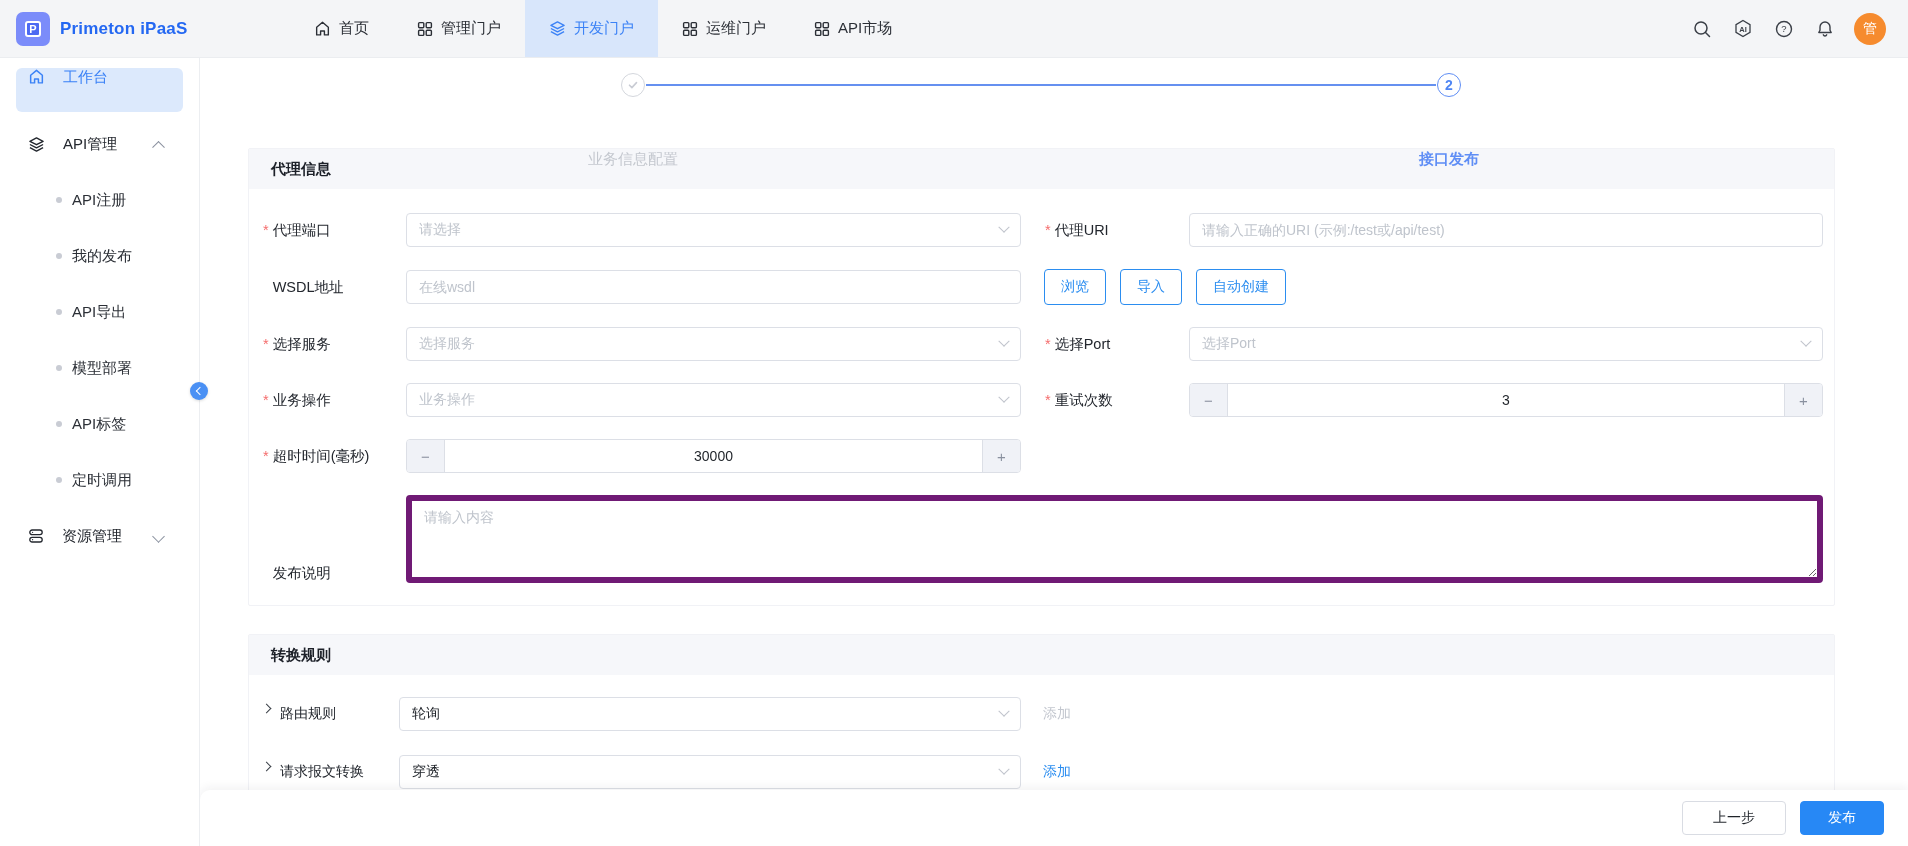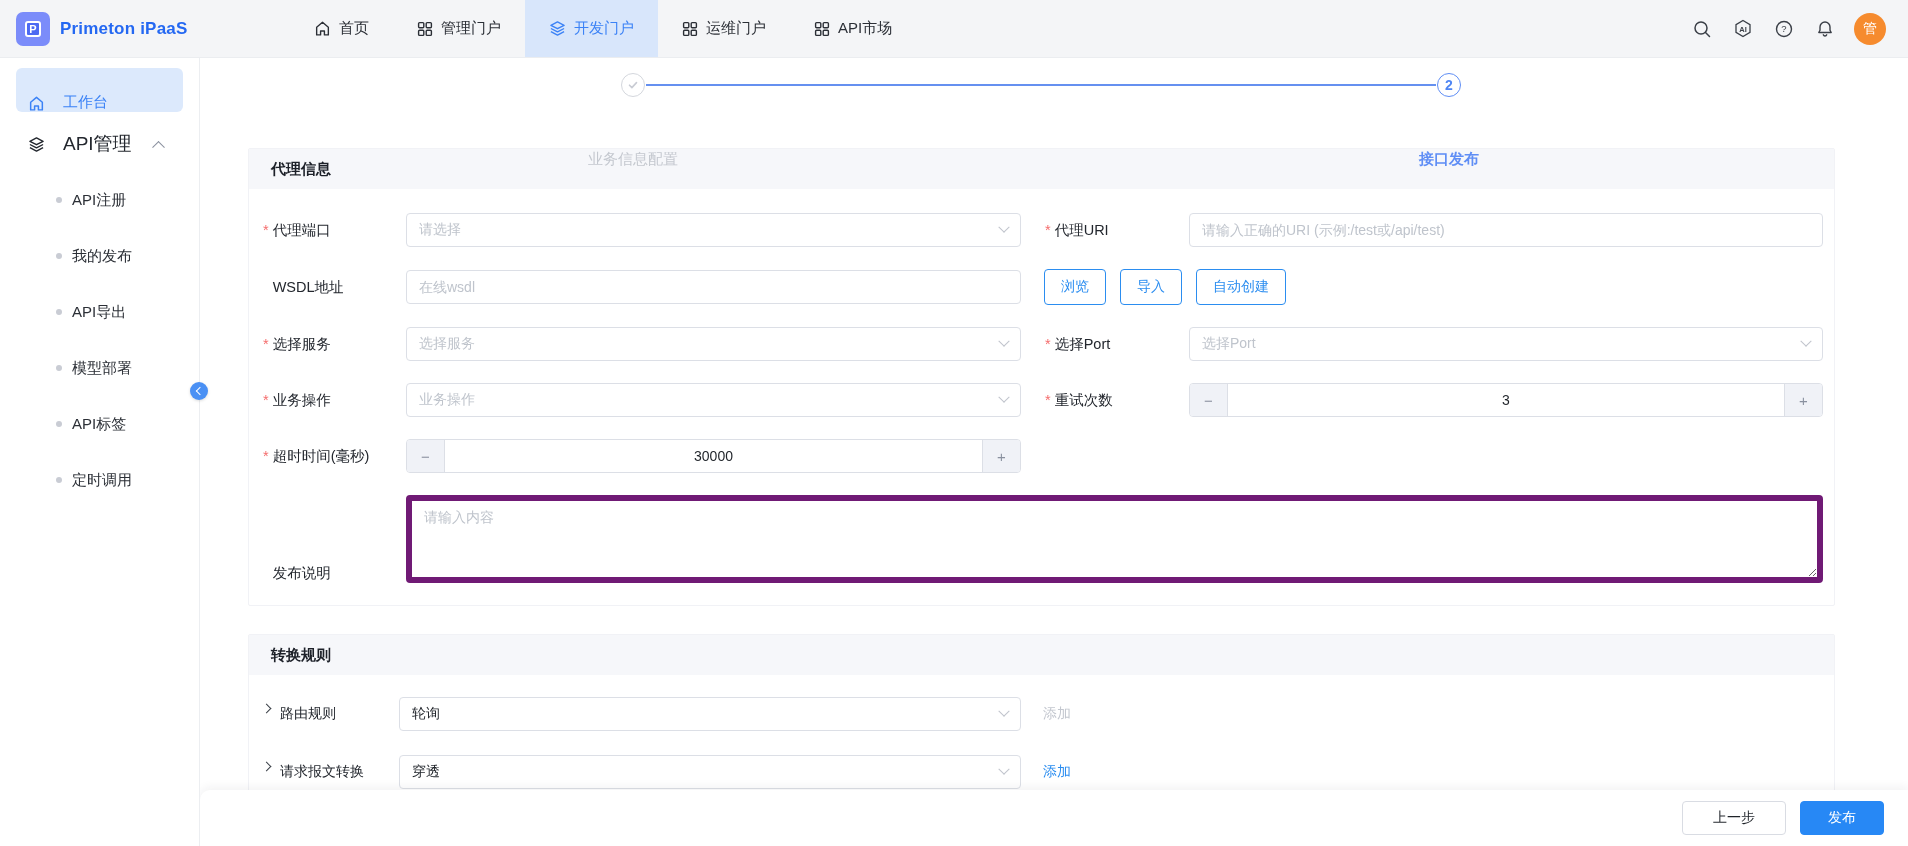--- a/index.html
+++ b/index.html
@@ -23,22 +23,22 @@
   .nav-right { margin-left:auto; display:flex; align-items:center; gap:17px; padding-right:22px; color:#3a3f47; }
   .icon-btn { width:24px; height:24px; display:flex; align-items:center; justify-content:center; cursor:pointer; }
   .avatar { width:32px; height:32px; border-radius:50%; background:#f68b2e; color:#fff;
     display:flex; align-items:center; justify-content:center; font-size:14px; cursor:pointer; }
 
   
   .page-body { display:flex; height:788px; }
   .sidebar { width:200px; background:#fff; border-right:1px solid #eceef1; position:relative; flex:0 0 200px; }
   .side-menu { padding-top:10px; }
   .workbench { height:44px; margin:0 16px 4px 16px; background:#dce9fc; border-radius:6px;
-    display:flex; align-items:flex-end; gap:18px; padding-left:12px; color:#3b82f6; font-size:15px; cursor:pointer; }
-  .side-group { height:56px; display:flex; align-items:center; padding-left:28px; font-size:19px;
+    display:flex; align-items:flex-start; gap:18px; padding-left:12px; color:#3b82f6; font-size:15px; cursor:pointer; }
+  .side-group { height:56px; display:flex; align-items:center; padding-left:28px; font-size:15px;
     color:#23272e; cursor:pointer; }
   .side-group .glabel { margin-left:18px; }
   .side-group .caret { margin-left:auto; margin-right:36px; }
   .side-sub { height:56px; display:flex; align-items:center; padding-left:56px; font-size:15px;
     color:#2b2f36; cursor:pointer; }
   .dot { width:6px; height:6px; border-radius:50%; background:#c9ccd4; margin-right:10px; }
   .caret { width:9px; height:9px; border-right:1.5px solid #8a919f; border-bottom:1.5px solid #8a919f; }
   .caret.up { transform:rotate(-135deg) translate(-2px,-2px); }
   .caret.down { transform:rotate(45deg); }
   .collapse-handle { position:absolute; right:-9px; top:324px; width:18px; height:18px; border-radius:50%;
@@ -264,20 +264,32 @@
       </div>
       <div class="side-sub">
         <span class="dot"></span>
         <span>API标签</span>
       </div>
       <div class="side-sub">
         <span class="dot"></span>
         <span>定时调用</span>
       </div>
 
+      <div class="side-group">
+        <span>
+          <svg width="16" height="16" viewBox="0 0 16 16" fill="none" stroke="currentColor" stroke-width="1.3">
+              <rect x="1.8" y="2" width="12.4" height="4.6" rx="2.3"></rect>
+              <rect x="1.8" y="9.4" width="12.4" height="4.6" rx="2.3"></rect>
+              <circle cx="4.6" cy="4.3" r="0.6" fill="currentColor" stroke="none"></circle>
+              <circle cx="4.6" cy="11.7" r="0.6" fill="currentColor" stroke="none"></circle>
+            </svg>
+        </span>
+        <span class="glabel">资源管理</span>
+        <span class="caret down"></span>
+      </div>
     </div>
     <div class="collapse-handle"></div>
   </aside>
 
   <main class="main">
     <div class="content">
 
       <div class="stepper">
         <div class="step-line"></div>
         <div class="step-circle done">

